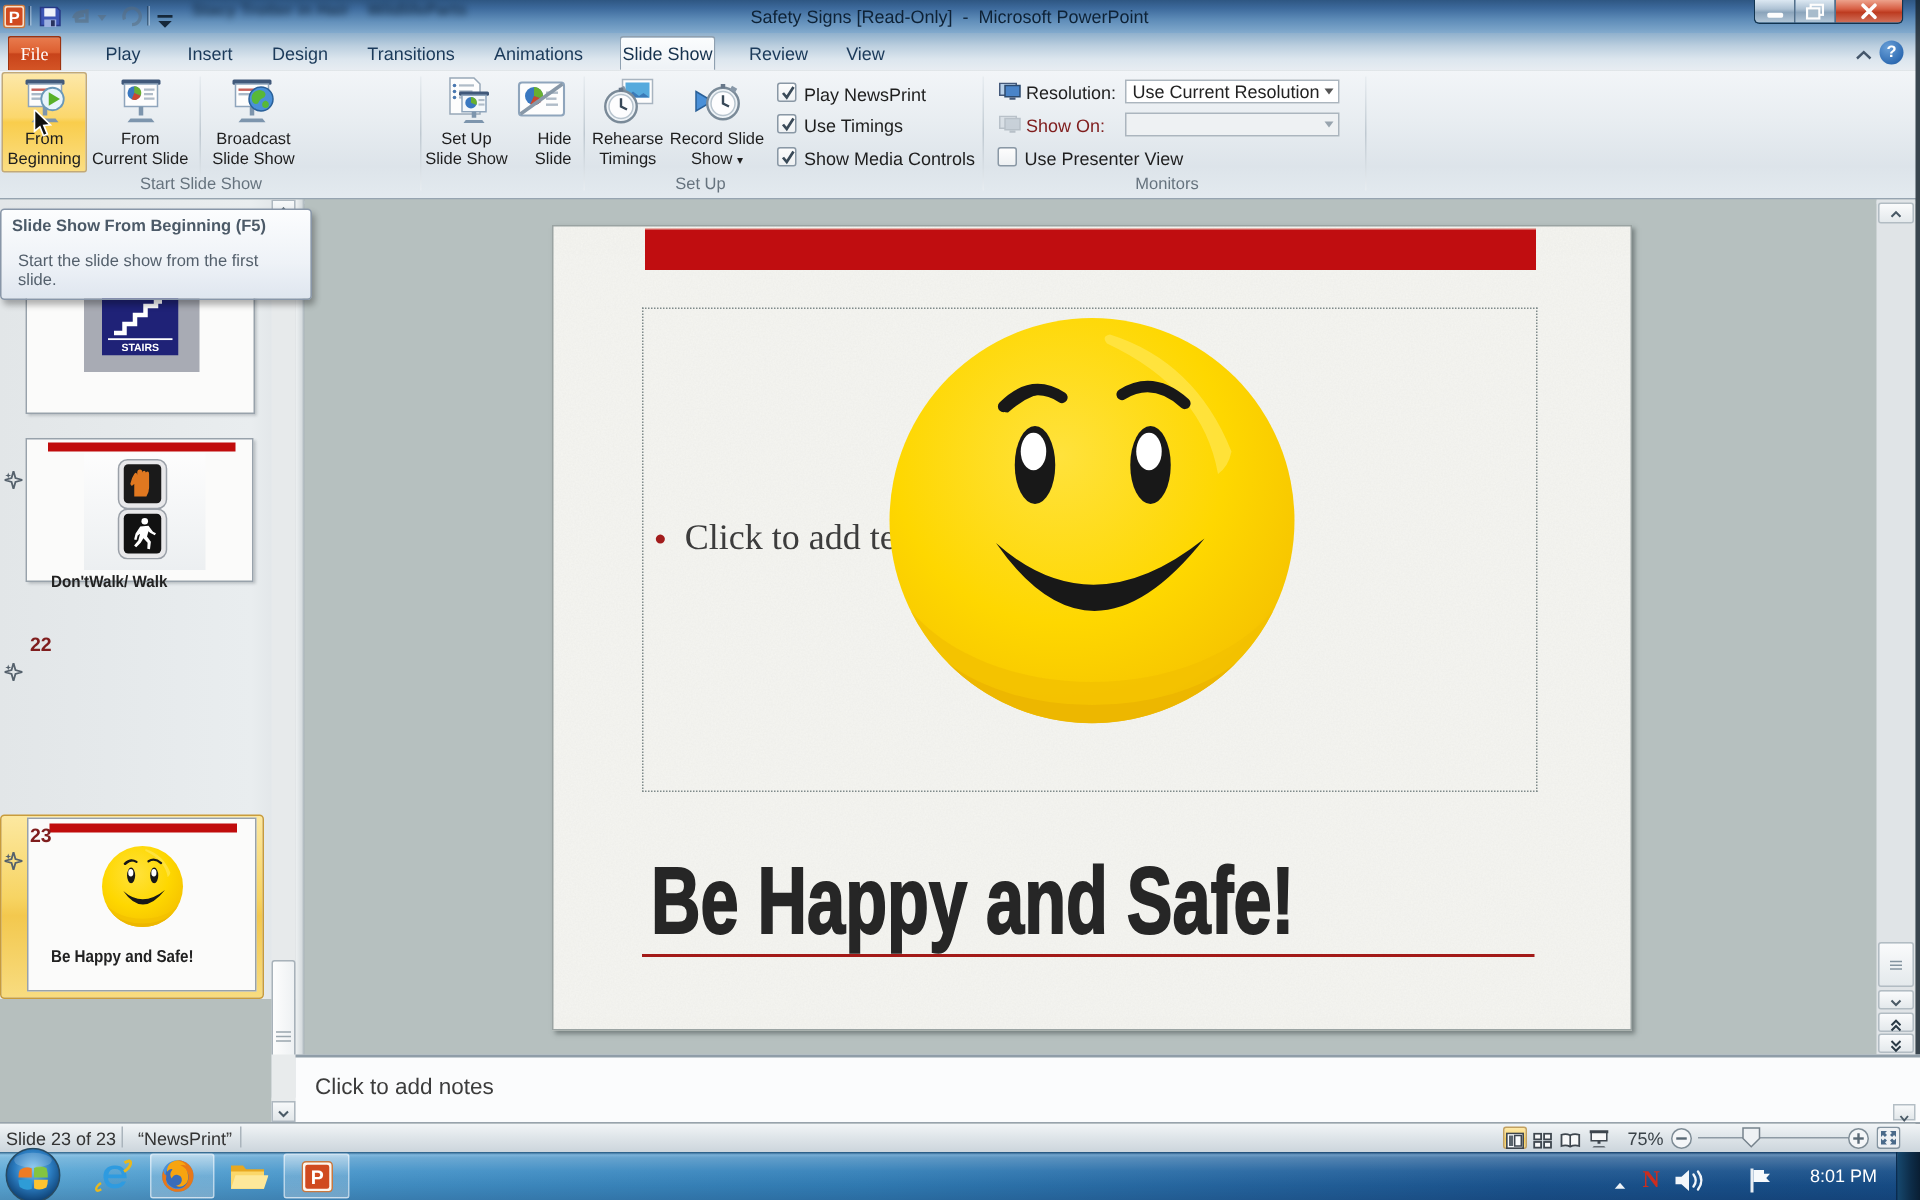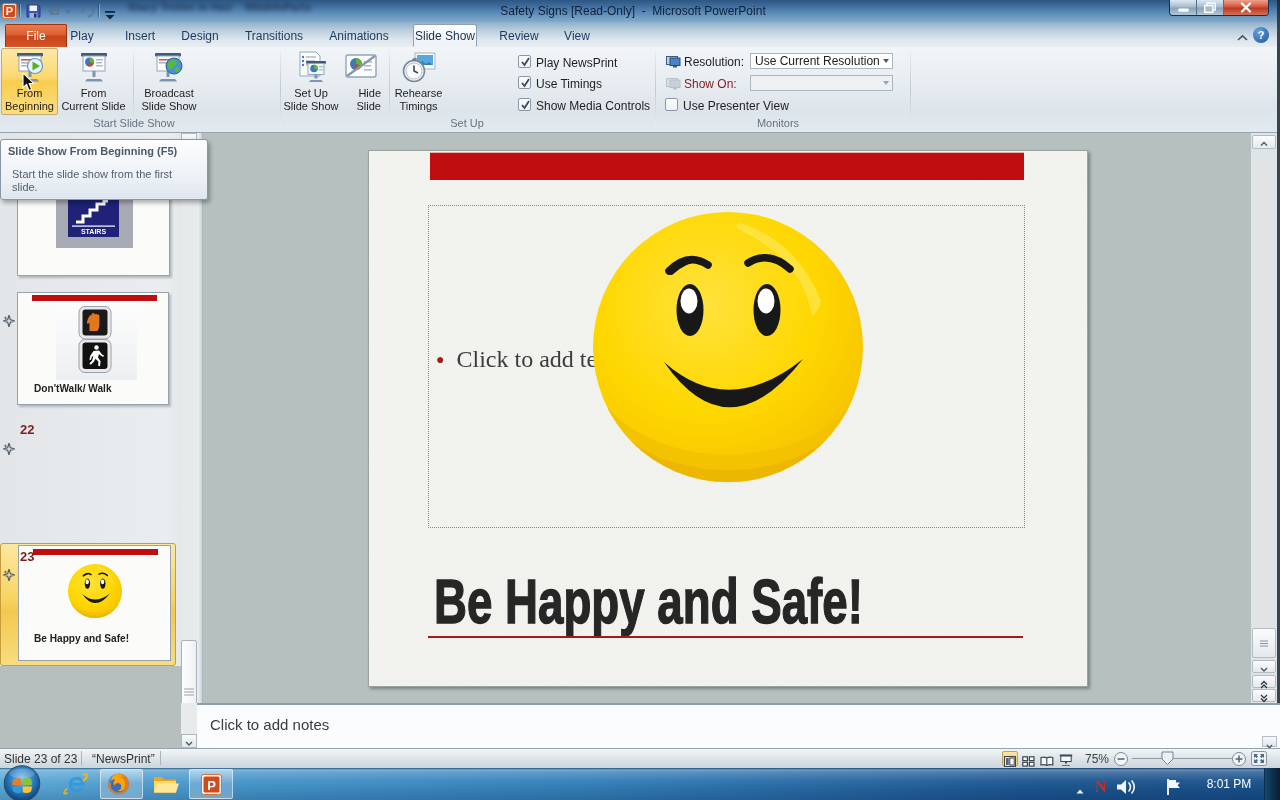--- a/index.html
+++ b/index.html
@@ -15,22 +15,22 @@
 #ghost { left:128px; top:1px; width:270px; height:14px; color:#0a1a28; font-size:11px; filter:blur(2.2px); opacity:.6; font-weight:bold; }
 #winbtns { left:1169px; top:0px; width:100px; height:16px; border:1px solid #12344f; border-top:none; border-radius:0 0 4px 4px; overflow:hidden; display:flex; z-index:5; }
 .wbtn { height:100%; width:27px; background:linear-gradient(180deg,#dce8f2,#aec2d4 40%,#8ba4bb 55%,#b2c6d7); border-right:1px solid #55718a; position:relative; }
 #wclose { width:44px; background:linear-gradient(180deg,#eda28c,#d75f44 40%,#bd3b20 55%,#d0705a); border-right:none; }
 .wglyph { position:absolute; left:0; top:0; width:100%; height:100%; }
 
 
 #tabrow { left:0; top:22px; width:1280px; height:25px;
   background:linear-gradient(180deg,#8fb0cc 0%,#bccfdf 35%,#dce6ee 70%,#e8edf2 100%); }
 .tab { position:absolute; top:26px; height:21px; line-height:21px; font-size:12px; color:#1b3a5a; text-align:center; }
-#filetab { position:absolute; left:5px; top:24px; width:62px; height:23px; color:#fff; font-size:12px; line-height:23px; text-align:center;
-  background:linear-gradient(180deg,#e87b4e 0%,#dd5f30 45%,#c8431a 50%,#d45526 100%); border:1px solid #9c3310; border-bottom:none; border-radius:2px 2px 0 0; }
+#filetab { position:absolute; left:5px; top:24px; width:36px; height:23px; color:#fff; font-size:12px; line-height:23px; text-align:center;
+  background:linear-gradient(180deg,#e87b4e 0%,#dd5f30 45%,#c8431a 50%,#d45526 100%); border:1px solid #9c3310; border-bottom:none; border-radius:2px 2px 0 0;font-family:Liberation Serif, serif; }
 #activetab { position:absolute; left:413px; top:24px; width:64px; height:23px; background:linear-gradient(180deg,#fbfdfe,#eef2f6); border:1px solid #8fa0b0; border-bottom:1px solid #f1f4f7; border-radius:2.5px 2.5px 0 0; color:#16324e; font-size:12px; line-height:22px; text-align:center; z-index:3; }
 #ribmin { left:1236px; top:30px; width:13px; height:11px; }
 #helpq { left:1253px; top:27px; width:16px; height:16px; border-radius:50%; background:radial-gradient(circle at 35% 30%,#6aa0d8,#2f6cb3 70%,#275d9c); color:#fff; font-size:11px; font-weight:bold; text-align:center; line-height:16px; }
 
 
 #ribbon { left:0; top:47px; width:1280px; height:86px;
   background:linear-gradient(180deg,#f2f5f8 0%,#e8edf1 40%,#dde4ea 75%,#e3eaef 100%);
   border-bottom:1px solid #96a4b0; }
 #ribbon2 { left:0; top:134px; width:1280px; height:2px; background:#cfd8de; }
 .grouplabel { position:absolute; top:117px; font-size:11px; color:#66737e; text-align:center; }
@@ -271,20 +271,31 @@
     <rect x="16" y="4" width="16" height="10" fill="#55aadd"></rect>
     <path d="M16 14 l5 -4 l4 3 l3 -2 l4 3 z" fill="#3a7ab8"></path>
     <rect x="12" y="7" width="4" height="3" fill="#8898a8" transform="rotate(-30 14 8.5)"></rect>
     <circle cx="13" cy="20" r="10.5" fill="#eef3f7" stroke="#7a8a98" stroke-width="1.6"></circle>
     <circle cx="13" cy="20" r="8" fill="#fdfdfe" stroke="#b8c4ce"></circle>
     <path d="M13 14.5 L13 20 L17 22" stroke="#384858" stroke-width="1.6" fill="none"></path>
     <rect x="11.5" y="7.5" width="3" height="2.5" fill="#68788a"></rect>
   </svg>
   <div class="lbl">Rehearse<br>Timings</div>
 </div>
+<div class="bigbtn" style="left:444px;width:68px;">
+  <svg class="ic" width="34" height="34" viewBox="0 0 34 34">
+    <path d="M3 10 L14 16.5 L3 23 z" fill="#4a90d8" stroke="#2a6098"></path>
+    <circle cx="21" cy="18" r="10.5" fill="#eef3f7" stroke="#7a8a98" stroke-width="1.6"></circle>
+    <circle cx="21" cy="18" r="8" fill="#fdfdfe" stroke="#b8c4ce"></circle>
+    <path d="M21 12.5 L21 18 L25 20" stroke="#384858" stroke-width="1.6" fill="none"></path>
+    <rect x="19.5" y="5" width="3" height="2.8" fill="#68788a"></rect>
+    <rect x="26" y="7" width="4" height="3" fill="#8898a8" transform="rotate(30 28 8.5)"></rect>
+  </svg>
+  <div class="lbl">Record Slide<br>Show <span style="font-size:8px;">▾</span></div>
+</div>
 <div class="chk" style="left:518px;top:55px;">
       <svg width="13" height="14" viewBox="0 0 13 14">
         <path d="M3 7 L5.5 10 L10 3" fill="none" stroke="#3a4a58" stroke-width="1.8"></path>
       </svg>
     </div>
 <div class="chklbl" style="left:536px;top:56px;">Play NewsPrint</div>
 <div class="chk" style="left:518px;top:76px;">
       <svg width="13" height="14" viewBox="0 0 13 14">
         <path d="M3 7 L5.5 10 L10 3" fill="none" stroke="#3a4a58" stroke-width="1.8"></path>
       </svg>
@@ -343,21 +354,21 @@
       <text x="25.5" y="38" font-size="7" font-weight="bold" fill="#fff" text-anchor="middle" font-family="Liberation Sans">STAIRS</text>
     </svg>
   </div>
 </div>
 
 <div class="slnum" style="top:294px;">21</div>
 <div class="abs" style="left:3px;top:313px;"><svg width="12" height="12" viewBox="0 0 12 12">
         <path d="M6 0 L7.3 4.7 L12 6 L7.3 7.3 L6 12 L4.7 7.3 L0 6 L4.7 4.7 Z" fill="none" stroke="#55616c" stroke-width="1.2"></path>
         <path d="M2.5 1 l.5 1.5 L4.5 3 L3 3.5 L2.5 5 L2 3.5 L0.5 3 L2 2.5 z" fill="#55616c"></path>
       </svg></div>
-<div class="thumbbox" style="left:17px;top:292px;width:152px;height:113px;">
+<div class="thumbbox" style="left:17px;top:292px;width:152px;height:96px;">
   <div class="thumbred" style="width:125px;"></div>
   <div style="position:absolute;left:38px;top:9px;width:81px;height:78px;background:linear-gradient(180deg,#fdfdfd,#eceff1);"></div>
   <div style="position:absolute;left:60px;top:13px;width:34px;height:67px;">
     <svg width="34" height="67" viewBox="0 0 34 67">
       <rect x="1" y="0.5" width="32" height="32.5" rx="6" fill="#e8e8ea" stroke="#9aa0a8"></rect>
       <rect x="4.5" y="3.5" width="25" height="26" rx="3" fill="#1a1a1a"></rect>
       <path d="M11.5 25 l0 -8.5 q-2 2.5 -2.6 0 q0.8 -4 2.6 -6.5 q1.4 -2 2 0.5 l0 -1.5 q0 -2 1.8 -2 q1.6 0 1.6 2 l0.3 -0.8 q1.6 -1.2 2 0.8 l0.6 -0.5 q1.6 -0.5 1.6 1.5 l0 9 q0 3.5 -1.8 6 l-8.1 0 z" fill="#e07820"></path>
       <rect x="1" y="33.5" width="32" height="33" rx="6" fill="#e8e8ea" stroke="#9aa0a8"></rect>
       <rect x="4.5" y="36.5" width="25" height="26.5" rx="3" fill="#111"></rect>
       <g fill="#fff">

